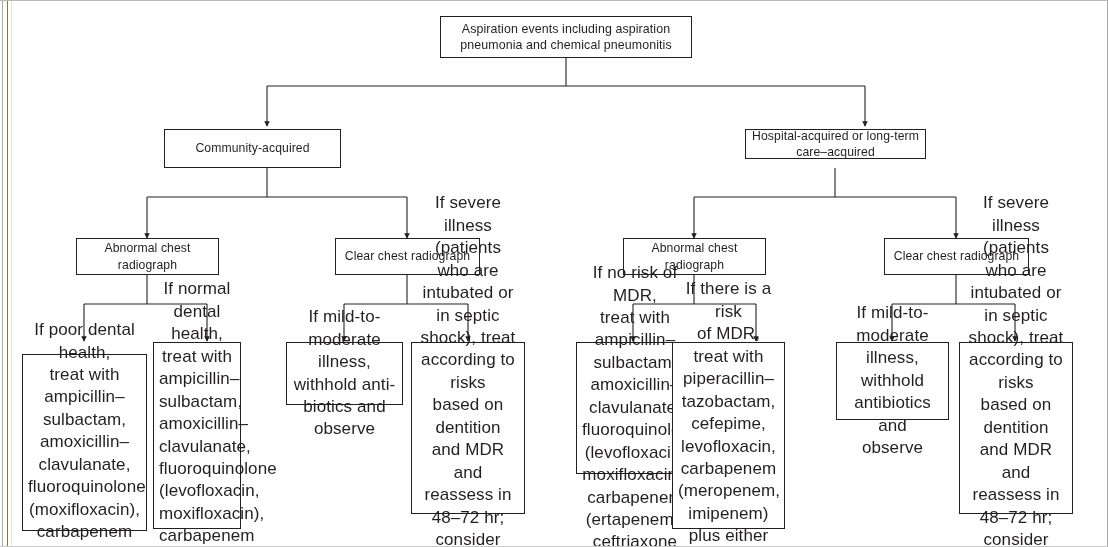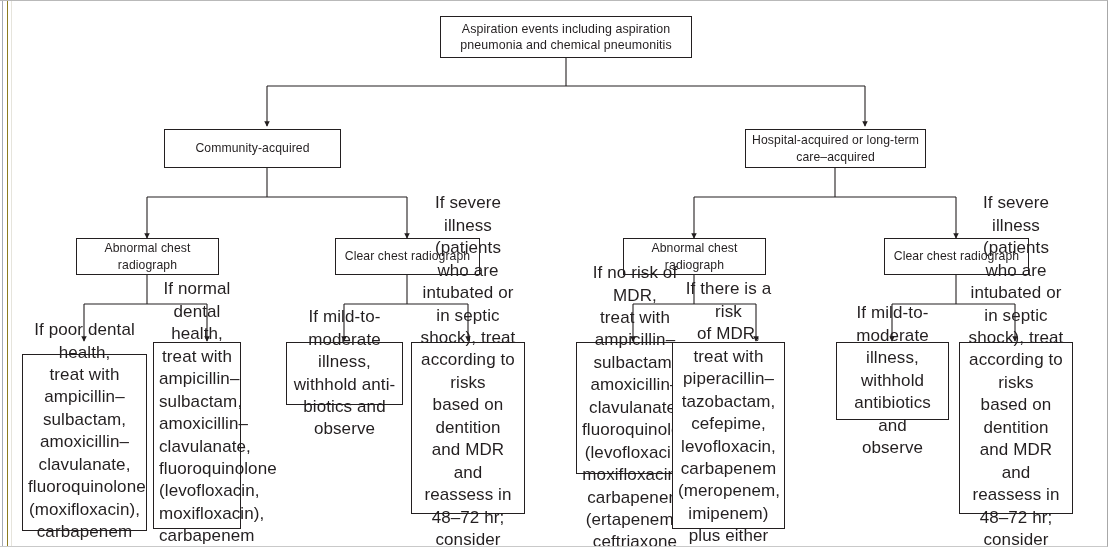--- a/index.html
+++ b/index.html
@@ -130,21 +130,21 @@
 
     <div class="node lvl1" style="left:440px; top:15px; width:252px; height:42px;">
       <span class="txt">Aspiration events including aspiration
 pneumonia and chemical pneumonitis</span>
     </div>
 
     <div class="node lvl2" style="left:164px; top:128px; width:177px; height:39px;">
       <span class="txt">Community-acquired</span>
     </div>
 
-    <div class="node lvl2" style="left:745px; top:128px; width:181px; height:39px;">
+    <div class="node lvl2" style="left:745px; top:128px; width:181px; height:30px;">
       <span class="txt">Hospital-acquired or long-term
 care–acquired</span>
     </div>
 
     <div class="node lvl3" style="left:76px; top:237px; width:143px; height:37px;">
       <span class="txt">Abnormal chest
 radiograph</span>
     </div>
 
     <div class="node lvl3" style="left:335px; top:237px; width:145px; height:37px;">

